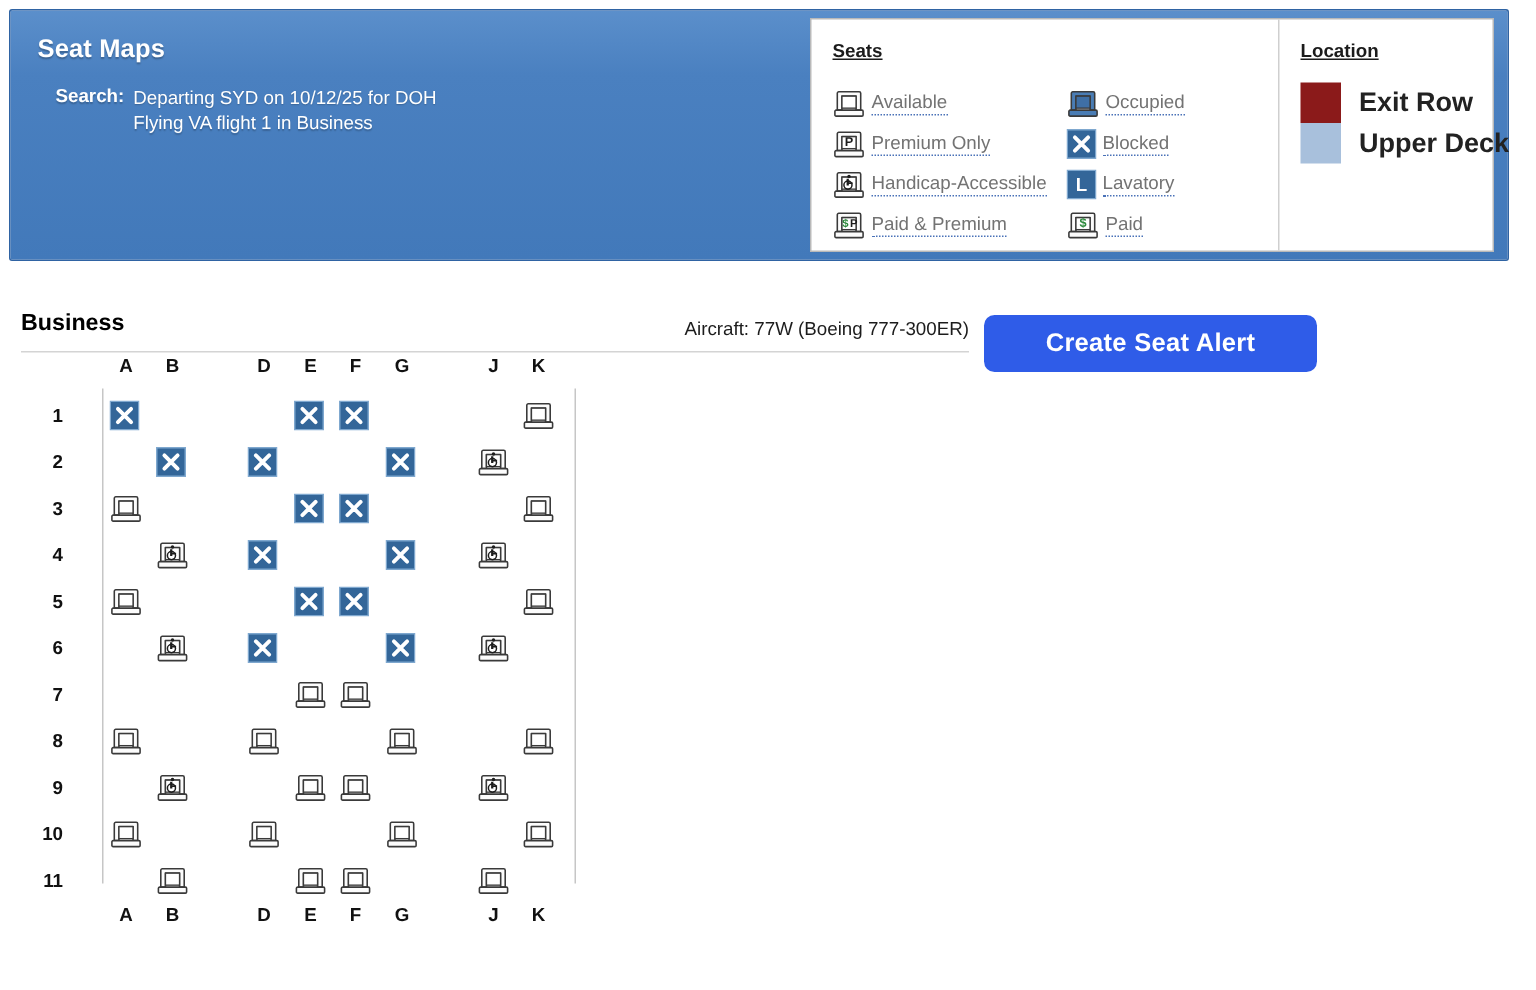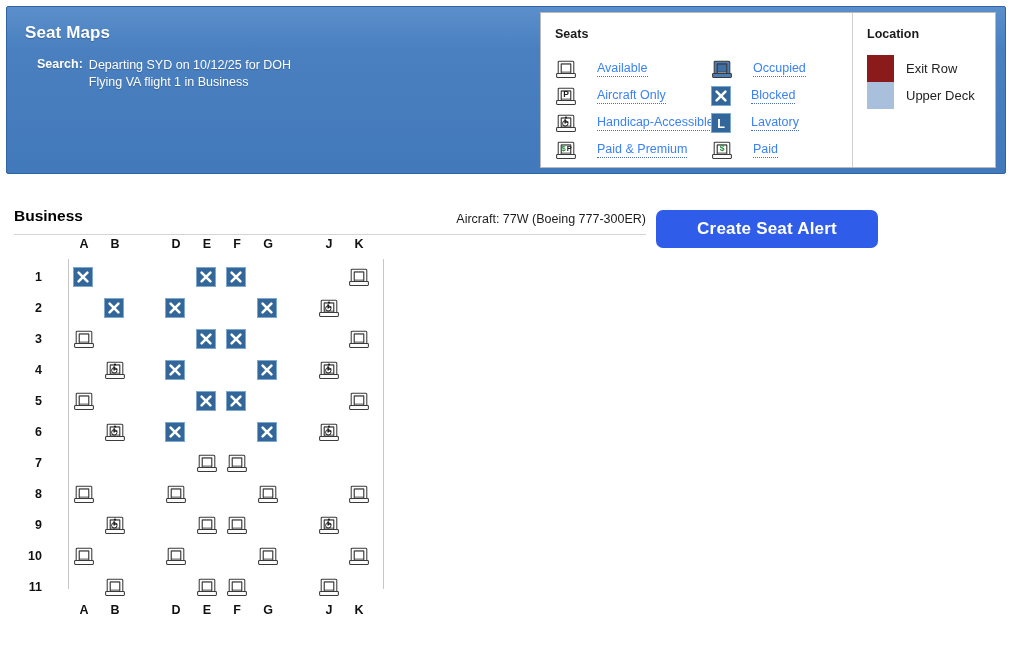--- a/index.html
+++ b/index.html
@@ -40,35 +40,35 @@
   
   .legend {
     position: absolute; left: 540px; top: 12px; width: 456px; height: 156px;
     background: #ffffff; border: 1px solid #b9b9b9;
     display: flex;
   }
   .legend-col-seats { width: 312px; border-right: 1px solid #cfcfcf; position:relative; }
   .legend-col-loc { flex: 1; position: relative; }
   .legend-head {
     position:absolute; left: 14px; top: 14px;
-    font-size: 12.5px; font-weight: bold; color: #1b1b1b;
+    font-size: 12.5px; font-weight: bold; color: #1b1b1b; text-decoration: underline;
   }
   .legend-body { position:absolute; left: 0; top: 42px; right:0; display:flex; }
   .legend-subcol { width: 156px; }
   .legend-item {
     display:flex; align-items:center; height: 27px; padding-left: 14px;
   }
   .legend-text {
-    margin-left: 20px; font-size: 12.5px; color:#3b82f6;
+    margin-left: 4px; font-size: 12.5px; color:#737373;
     border-bottom: 1px dotted #4a72b8; line-height: 15px; white-space:nowrap;
   }
   .loc-body { position:absolute; left: 14px; top: 42px; }
   .loc-item { display:flex; align-items:center; height: 27px; }
   .loc-sw { width: 27px; height: 27px; display:block; }
-  .loc-text { margin-left: 12px; font-size: 13px; color:#222; white-space:nowrap; }
+  .loc-text { margin-left: 12px; font-size: 18px; color:#222; white-space:nowrap;font-weight:bold; }
 
   
   .seat-ico { width: 22px; height: 20px; display:block; }
   .sq-ico { width: 20px; height: 20px; display:block; }
 
   
   .section {
     position:absolute; left: 14px; top: 207px; width: 632px; height: 28px;
     border-bottom: 1px solid #d4d4d4;
   }
@@ -147,21 +147,21 @@
             </div>
             <div class="legend-item">
               <span>
                 <svg class="seat-ico" viewBox="0 0 22 20" xmlns="http://www.w3.org/2000/svg">
                   <path d="M4.2 2.2 h13.6 a1 1 0 0 1 1 1 v11.2 h-3.1 v-9.3 h-9.4 v9.3 h-3.1 v-11.2 a1 1 0 0 1 1 -1 z" fill="#fcfcfc" stroke="#3a3a3a" stroke-width="1.05" stroke-linejoin="round"></path>
                   <rect x="6.3" y="5.1" width="9.4" height="8.0" fill="#ffffff" stroke="#3a3a3a" stroke-width="0.9"></rect>
                   <path d="M2.4 14.4 h17.2 a0.8 0.8 0 0 1 0.8 0.8 v2.4 a0.8 0.8 0 0 1 -0.8 0.8 h-17.2 a0.8 0.8 0 0 1 -0.8 -0.8 v-2.4 a0.8 0.8 0 0 1 0.8 -0.8 z" fill="#fcfcfc" stroke="#3a3a3a" stroke-width="1.05" stroke-linejoin="round"></path>
                   <text x="11" y="11.2" font-family="Liberation Sans, sans-serif" font-size="8.5" font-weight="bold" fill="#1d1d1d" text-anchor="middle">P</text>
                 </svg>
               </span>
-              <span class="legend-text">Aircraft Only</span>
+              <span class="legend-text">Premium Only</span>
             </div>
             <div class="legend-item">
               <span>
                 <svg class="seat-ico" viewBox="0 0 22 20" xmlns="http://www.w3.org/2000/svg">
                   <path d="M4.2 2.2 h13.6 a1 1 0 0 1 1 1 v11.2 h-3.1 v-9.3 h-9.4 v9.3 h-3.1 v-11.2 a1 1 0 0 1 1 -1 z" fill="#fcfcfc" stroke="#3a3a3a" stroke-width="1.05" stroke-linejoin="round"></path>
                   <rect x="6.3" y="5.1" width="9.4" height="8.0" fill="#ffffff" stroke="#3a3a3a" stroke-width="0.9"></rect>
                   <path d="M2.4 14.4 h17.2 a0.8 0.8 0 0 1 0.8 0.8 v2.4 a0.8 0.8 0 0 1 -0.8 0.8 h-17.2 a0.8 0.8 0 0 1 -0.8 -0.8 v-2.4 a0.8 0.8 0 0 1 0.8 -0.8 z" fill="#fcfcfc" stroke="#3a3a3a" stroke-width="1.05" stroke-linejoin="round"></path>
                   <g fill="#1d1d1d">
                     <circle cx="11" cy="4.6" r="1.15"></circle>
                     <path d="M9.4 6.2 h1.5 v2.3 h2.5 v1.2 h-2.5 v0.9 h-1.5 z"></path>

